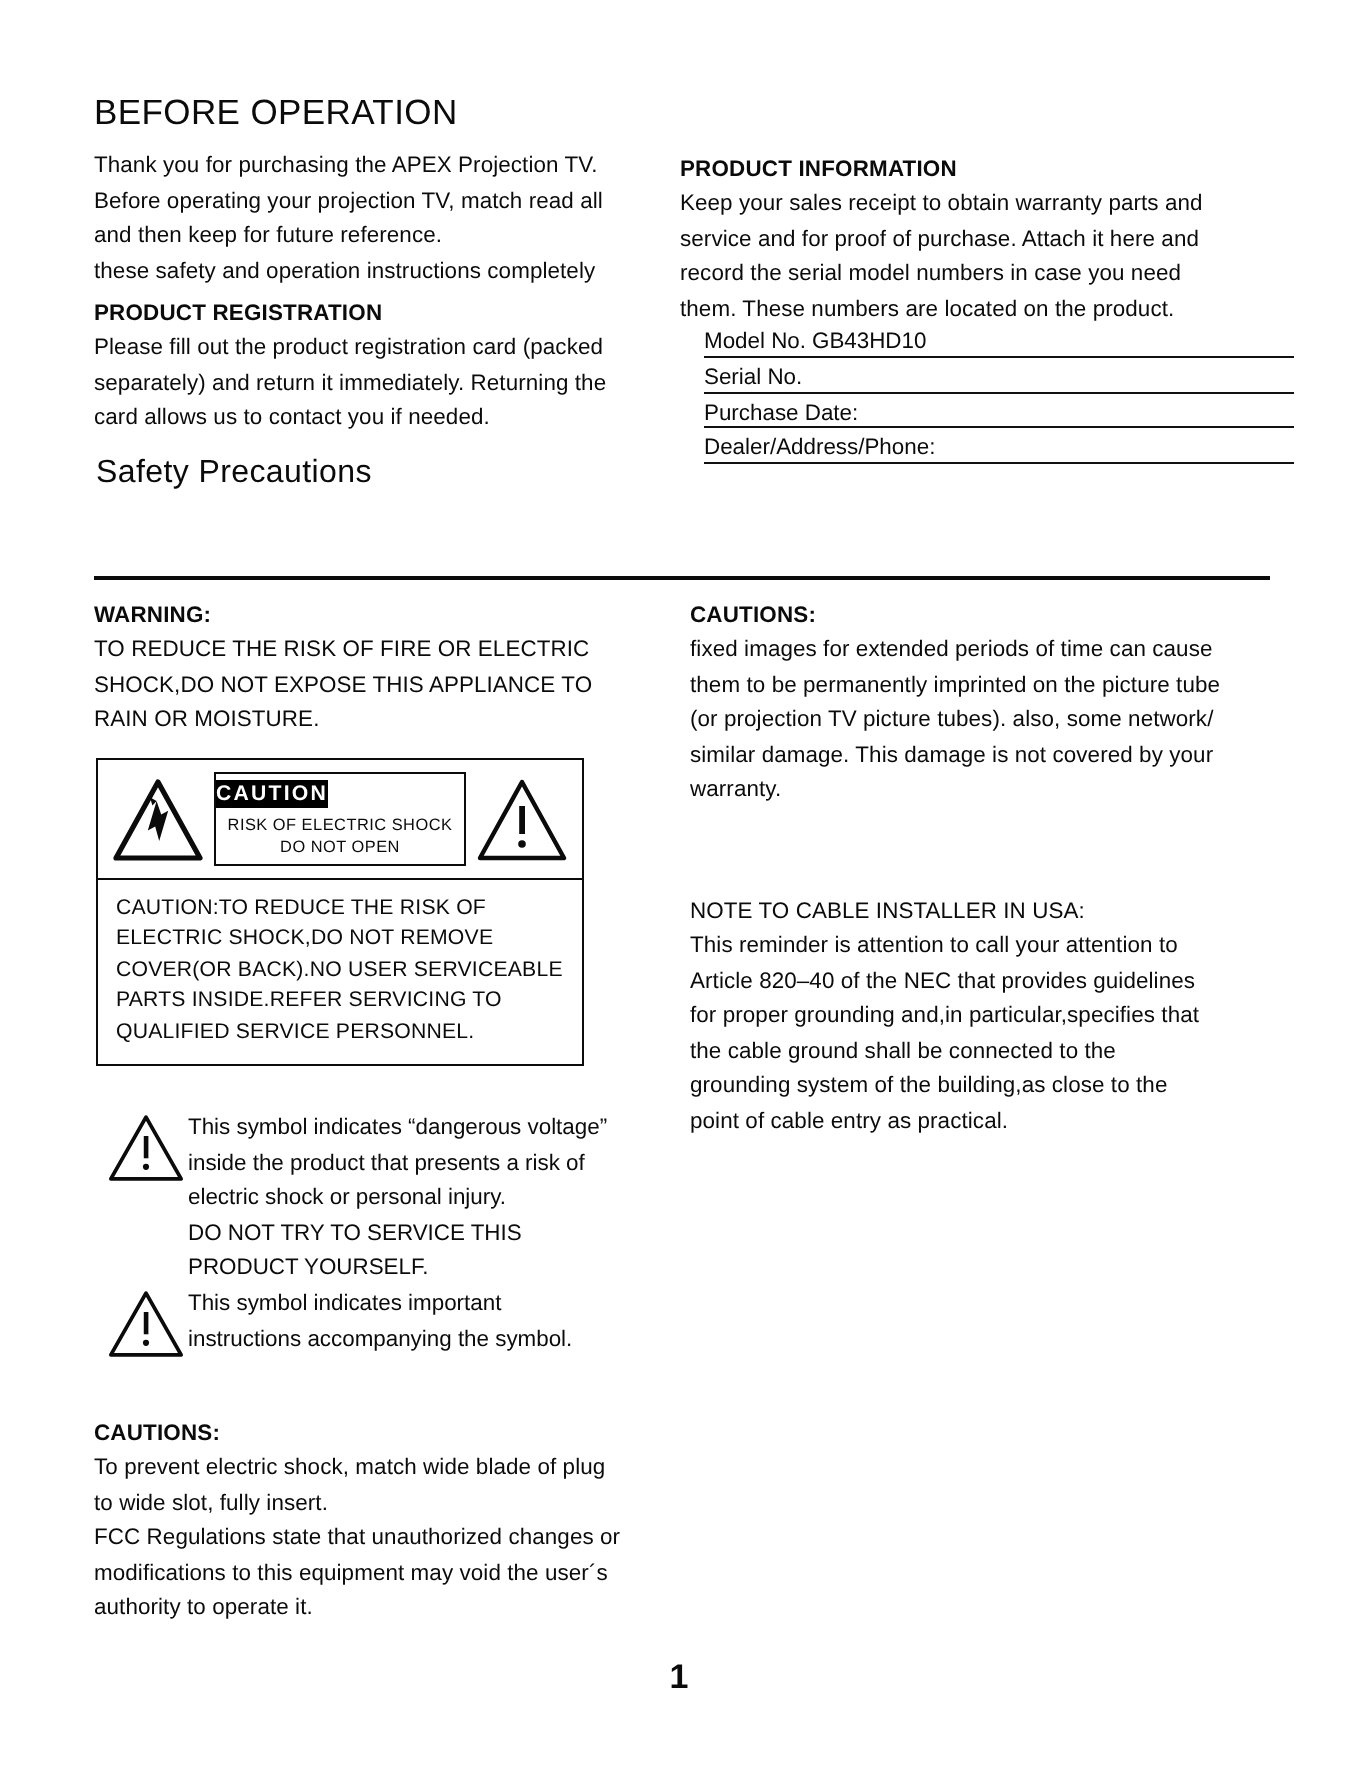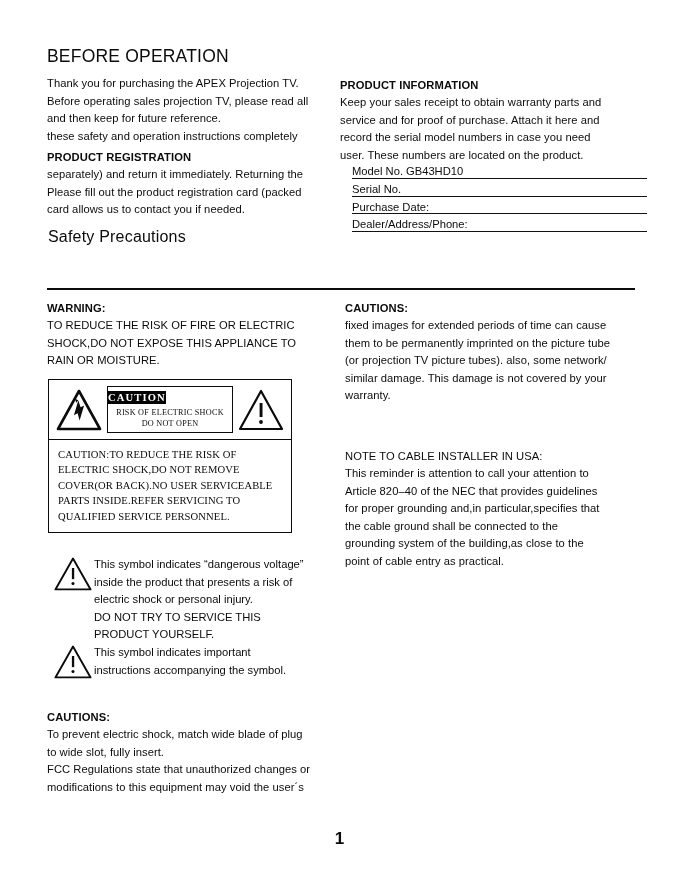--- a/index.html
+++ b/index.html
@@ -111,21 +111,20 @@
   #note-block { position: absolute; left: 345px; top: 465px; width: 292px; }
 
   
   #caution-box {
     position: absolute;
     left: 48px; top: 379px;
     width: 244px;
     border: 1.6px solid #0b0b0b;
     background: #fff;
     box-sizing: border-box;
-    font-family: Liberation Serif, serif;
   }
   .cbox-top {
     display: flex;
     align-items: center;
     justify-content: space-between;
     padding: 5px 7px 5px 7px;
     border-bottom: 1.6px solid #0b0b0b;
     box-sizing: border-box;
     height: 60px;
   }
@@ -205,40 +204,40 @@
 </style>
 </head>
 <body>
 
 <div class="page">
 
   <div class="sec-title" id="before-operation-title">BEFORE OPERATION</div>
 
   <div class="body-text" id="intro-block">
     <span class="ln">Thank you for purchasing the APEX Projection TV.</span>
-    <span class="ln">Before operating sales projection TV, please read all</span>
+    <span class="ln">Before operating your projection TV, match read all</span>
     <span class="ln">and then keep for future reference.</span>
     <span class="ln">these safety and operation instructions completely</span>
   </div>
 
   <div class="sub-head" id="reg-head">PRODUCT REGISTRATION</div>
 
   <div class="body-text" id="reg-block">
+    <span class="ln">Please fill out the product registration card (packed</span>
     <span class="ln">separately) and return it immediately. Returning the</span>
-    <span class="ln">Please fill out the product registration card (packed</span>
     <span class="ln">card allows us to contact you if needed.</span>
   </div>
 
   <div class="sub-head" id="prodinfo-head">PRODUCT INFORMATION</div>
 
   <div class="body-text" id="prodinfo-block">
     <span class="ln">Keep your sales receipt to obtain warranty parts and</span>
     <span class="ln">service and for proof of purchase. Attach it here and</span>
     <span class="ln">record the serial model numbers in case you need</span>
-    <span class="ln">user. These numbers are located on the product.</span>
+    <span class="ln">them. These numbers are located on the product.</span>
   </div>
 
   <div id="fields">
     <div class="field-row">
       <span class="rule"></span>
       <span class="lbl">Model No.</span><span class="val">GB43HD10</span>
     </div>
     <div class="field-row">
       <span class="rule"></span>
       <span class="lbl">Serial No.</span><span class="val"></span>
@@ -353,17 +352,18 @@
     <span class="ln">grounding system of the building,as close to the</span>
     <span class="ln">point of cable entry as practical.</span>
   </div>
 
   <div class="sub-head" id="cautions-head-b">CAUTIONS:</div>
   <div class="body-text" id="cautions-block-b">
     <span class="ln">To prevent electric shock, match wide blade of plug</span>
     <span class="ln">to wide slot, fully insert.</span>
     <span class="ln">FCC Regulations state that unauthorized changes or</span>
     <span class="ln">modifications to this equipment may void the user´s</span>
+    <span class="ln">authority to operate it.</span>
   </div>
 
   <div id="page-number">1</div>
 
 </div>
 
 </body></html>

